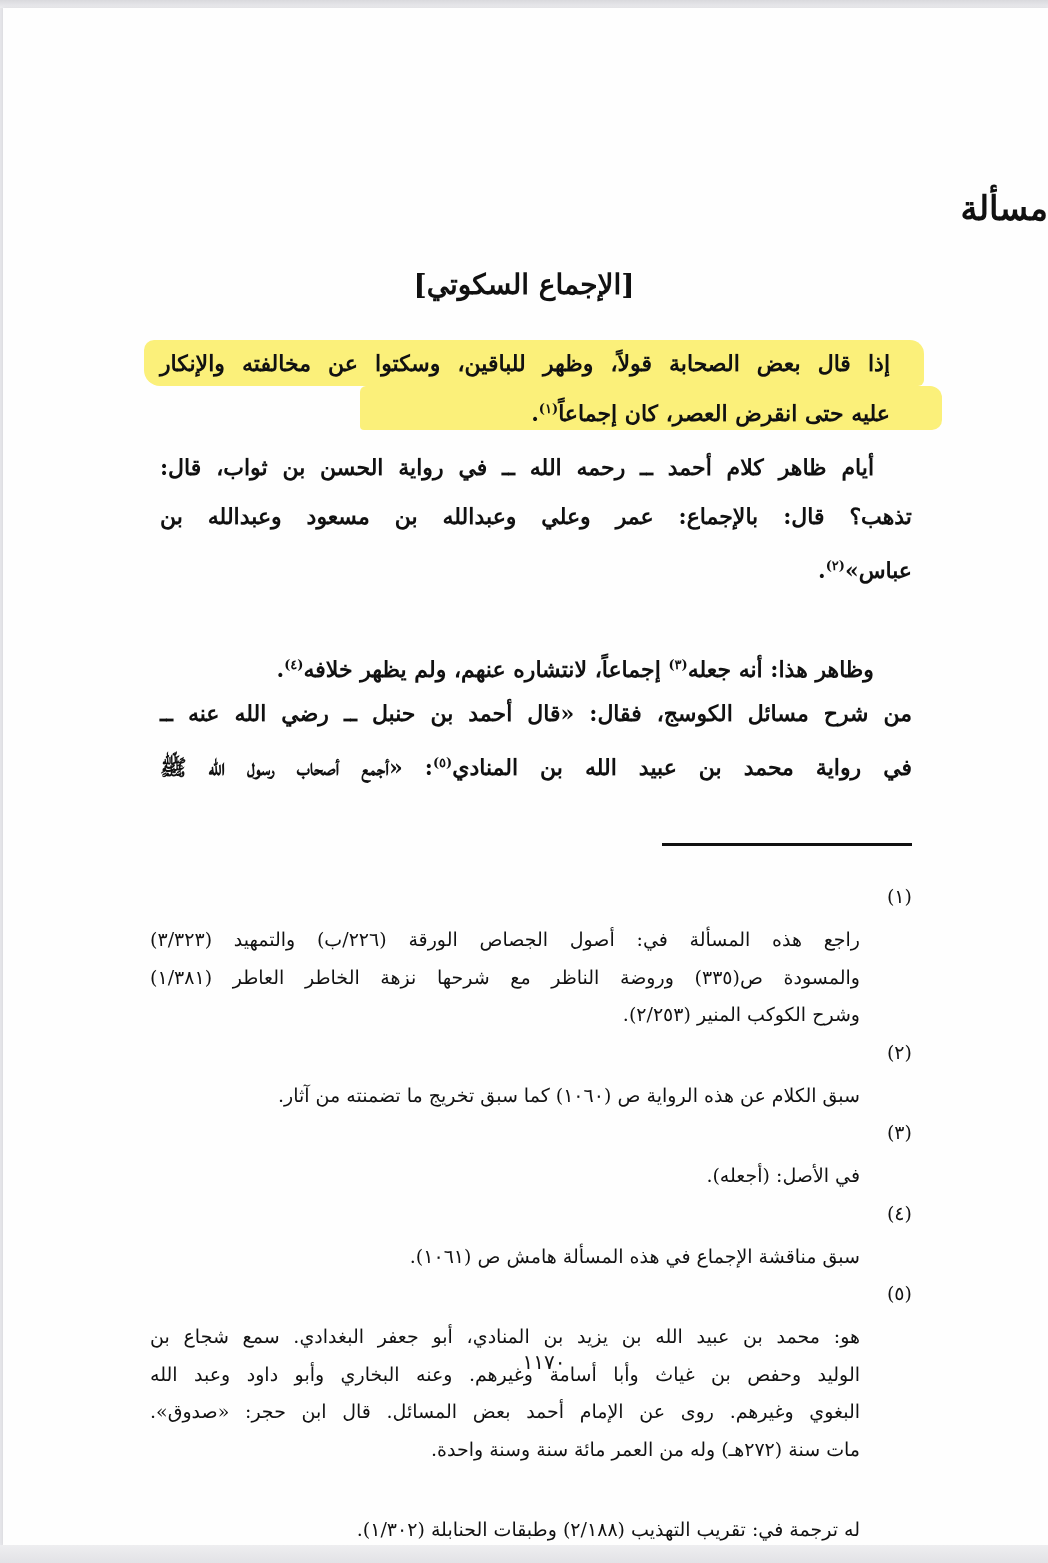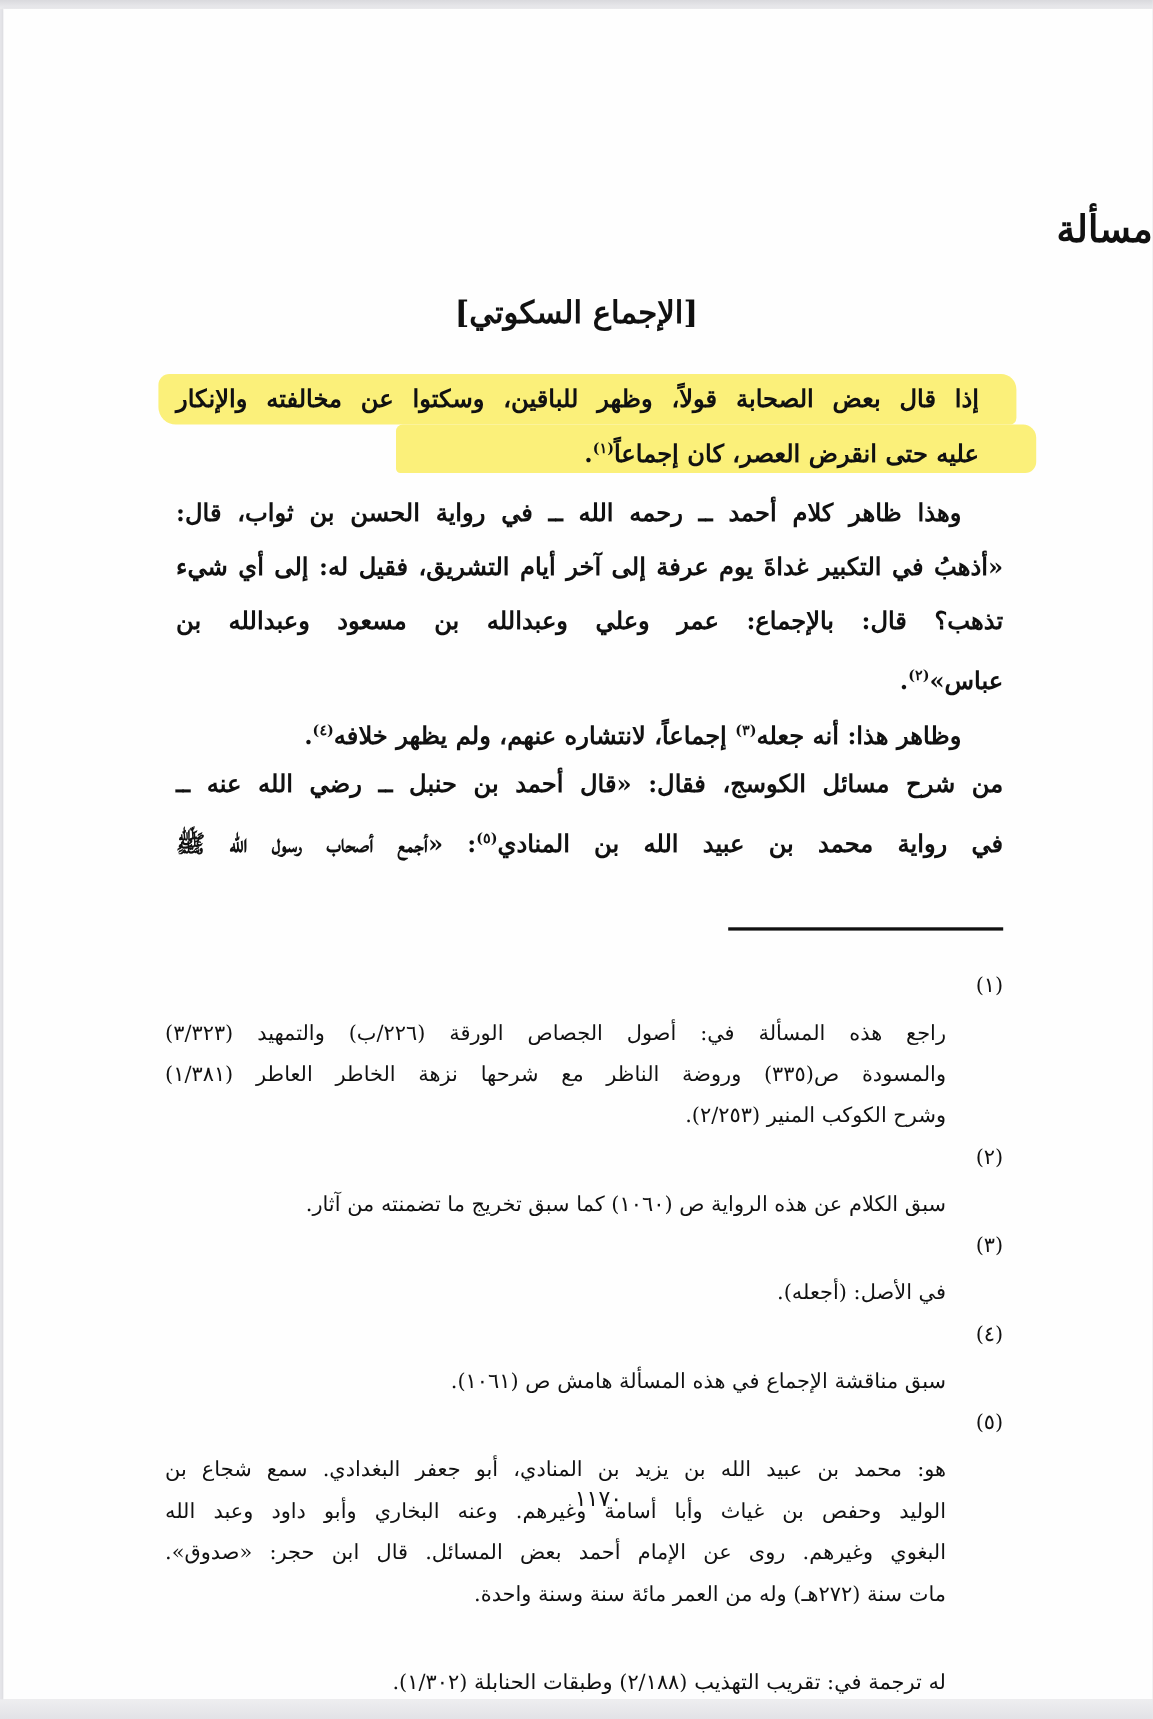--- a/index.html
+++ b/index.html
@@ -148,22 +148,21 @@
   <div class="hl-line1"></div>
   <div class="hl-line2"></div>
 </div>
 
 <div class="hl-text rtl" style="top:340px;">
   <div class="line">إذا قال بعض الصحابة قولاً، وظهر للباقين، وسكتوا عن مخالفته والإنكار</div>
   <div class="line last"><span>عليه حتى انقرض العصر، كان إجماعاً</span><sup>(١)</sup><span>.</span></div>
 </div>
 
 <div class="body-text rtl" style="top:443px; font-weight:bold;">
-  <div class="line indent">وهذا ظاهر كلام أحمد ــ رحمه الله ــ في رواية الحسن بن ثواب، قال:</div>
-  <div class="line">«أذهبُ في التكبير غداةَ يوم عرفة إلى آخر أيام التشريق، فقيل له: إلى أي شيء</div>
+  <div class="line indent">أيام ظاهر كلام أحمد ــ رحمه الله ــ في رواية الحسن بن ثواب، قال:</div>
   <div class="line">تذهب؟ قال: بالإجماع: عمر وعلي وعبدالله بن مسعود وعبدالله بن</div>
   <div class="line last"><span>عباس»</span><sup>(٢)</sup><span>.</span></div>
 </div>
 
 <div class="body-text rtl" style="top:640px; font-weight:bold;">
   <div class="line last indent"><span>وظاهر هذا: أنه جعله</span><sup>(٣)</sup> <span>إجماعاً، لانتشاره عنهم، ولم يظهر خلافه</span><sup>(٤)</sup><span>.</span></div>
 </div>
 
 <div class="body-text rtl" style="top:689px; font-weight:bold;">
   <div class="line">من شرح مسائل الكوسج، فقال: «قال أحمد بن حنبل ــ رضي الله عنه ــ</div>

